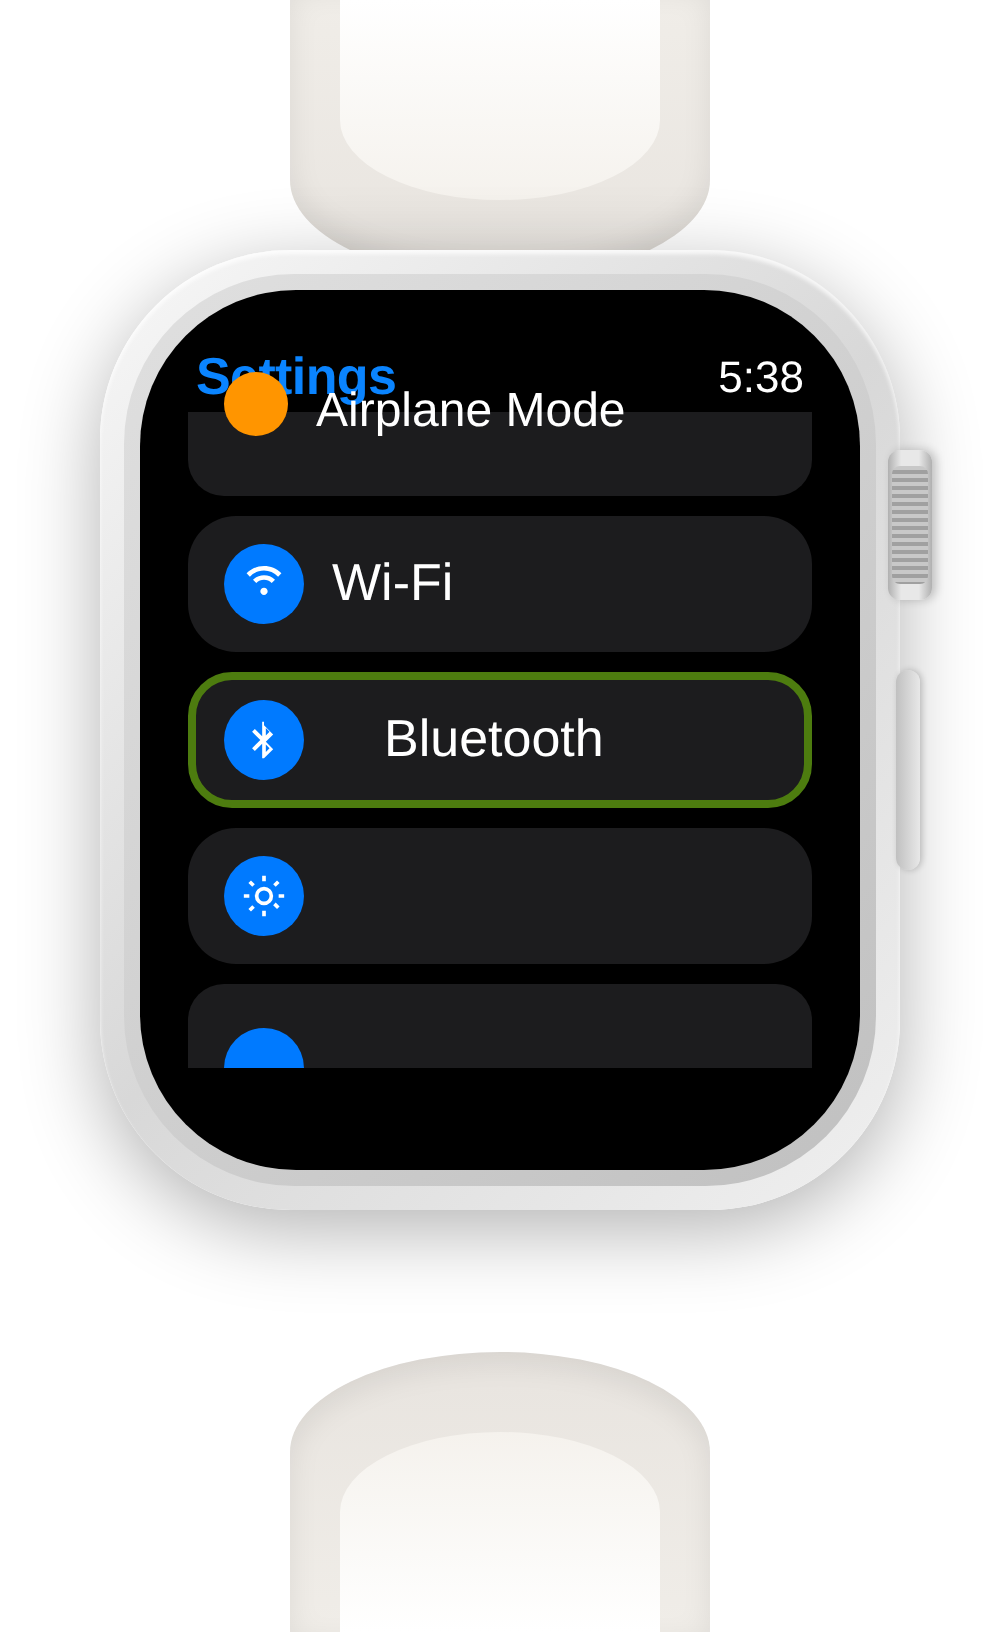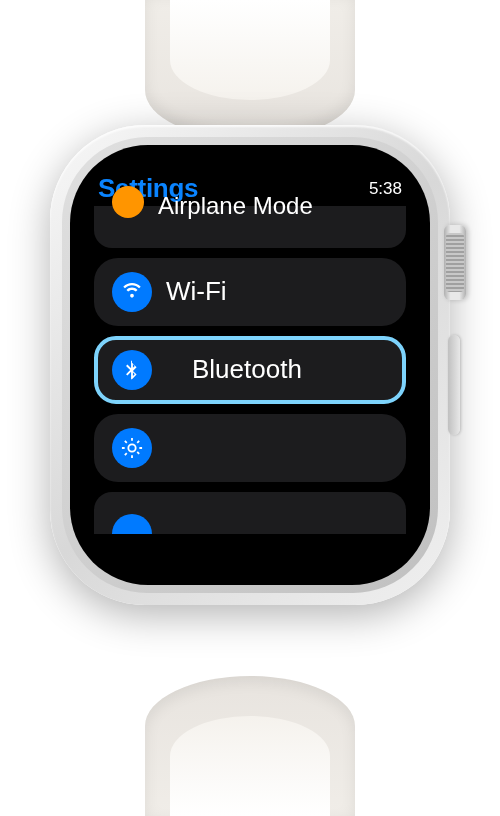--- a/index.html
+++ b/index.html
@@ -146,21 +146,21 @@
       margin-bottom: 6px;
     }
     .title {
       color: #0a84ff;
       font-size: 26px;
       font-weight: 600;
       letter-spacing: -0.3px;
     }
     .time {
       color: #ffffff;
-      font-size: 17px;
+      font-size: 22px;
       font-weight: 500;
     }
     
     
     .settings-list {
       display: flex;
       flex-direction: column;
       gap: 10px;
     }
     
@@ -183,21 +183,21 @@
     }
     
     .settings-item.partial-bottom {
       border-radius: 18px 18px 0 0;
       padding-bottom: 0;
       min-height: 30px;
       overflow: hidden;
     }
     
     .settings-item.highlighted {
-      border: 4px solid #7dd3fc;
+      border: 4px solid #4d7c0f;
       border-radius: 22px;
       padding: 10px 14px;
       gap: 40px;
     }
     
     .icon-circle {
       width: 40px;
       height: 40px;
       border-radius: 50%;
       display: flex;

